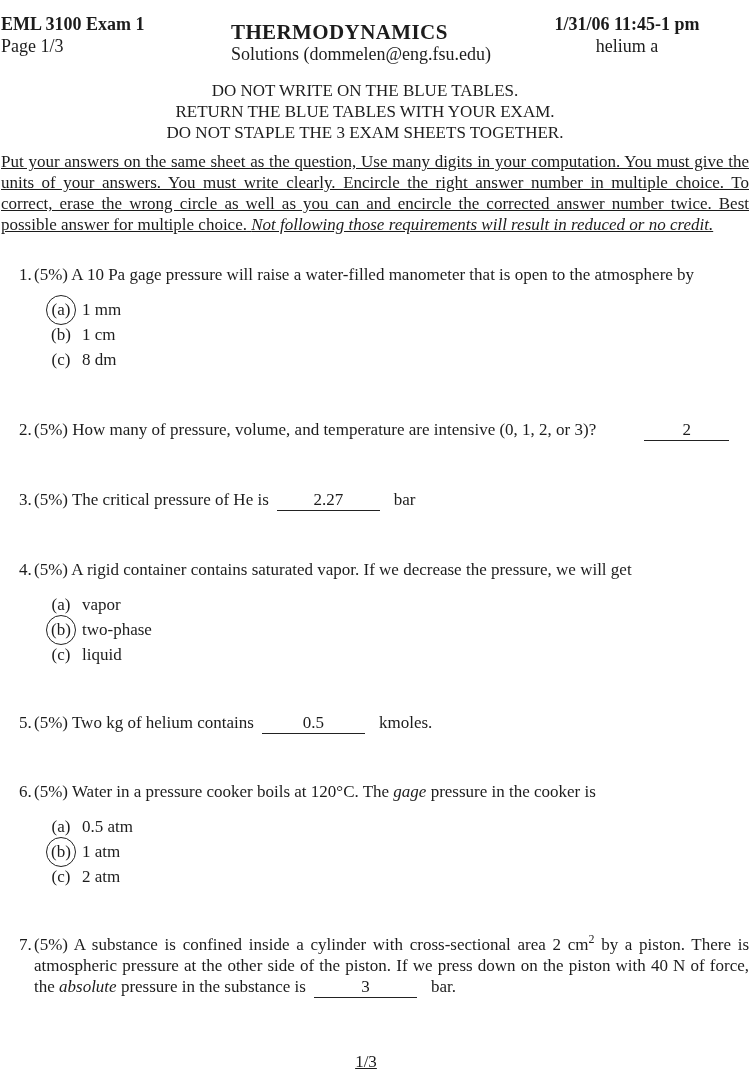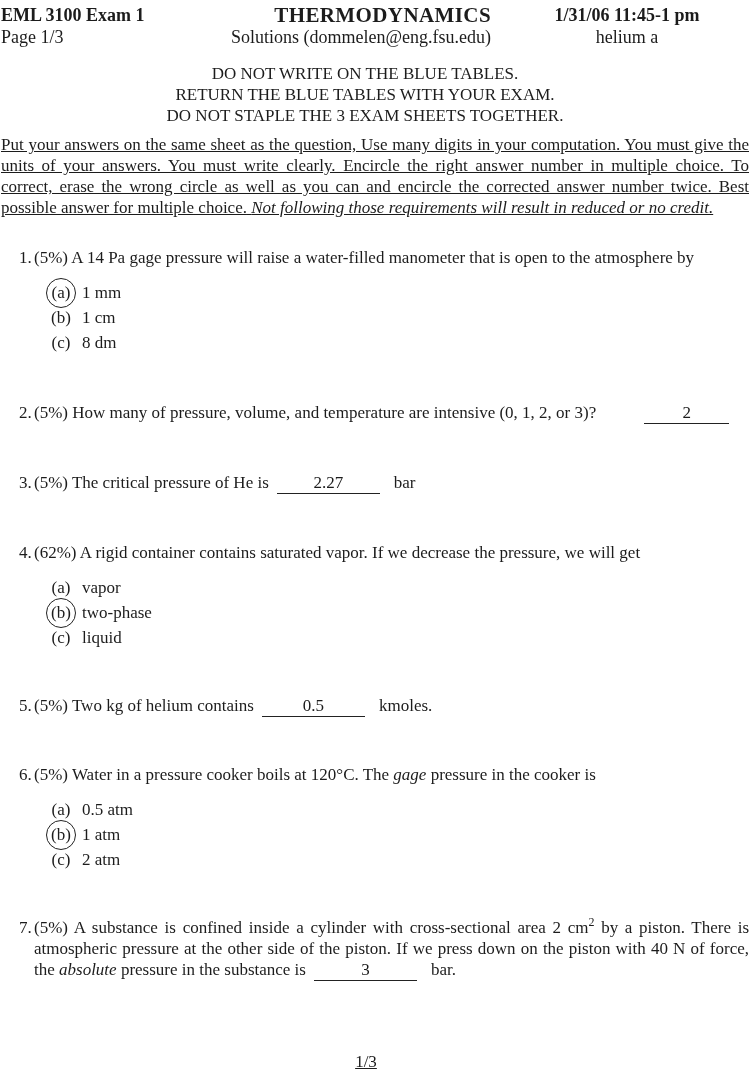--- a/index.html
+++ b/index.html
@@ -6,26 +6,26 @@
   html, body { margin: 0; padding: 0; }
   body {
     width: 750px; height: 1080px;
     background: #ffffff;
     color: #1c1c1c;
     font-family: "Liberation Serif", serif;
     font-size: 17px;
     position: relative;
     overflow: hidden;
   }
-  .page { box-sizing: border-box; width: 750px; padding: 4px 1px 0 1px; }
+  .page { box-sizing: border-box; width: 750px; padding: 13px 1px 0 1px; }
 
   
   .hdr { display: grid; grid-template-columns: 1fr auto 1fr; line-height: 22px; }
   .hdr-left  { text-align: left; }
-  .hdr-center{ text-align: right; transform: translateX(-14px); }
+  .hdr-center{ text-align: left; transform: translateX(-14px); margin-top: 8px; }
   .hdr-right { text-align: center; }
   .h-bold { font-weight: bold; font-size: 18px; }
   .h-reg  { font-size: 18px; }
   .h-title{ font-weight: bold; font-size: 21px; letter-spacing: 0.4px; }
 
   
   .notice { margin-top: 15px; text-align: center; line-height: 21px; transform: translateX(-10px); }
 
   
   .instructions { margin-top: 8px; line-height: 21px; text-align: justify; text-decoration: underline; }
@@ -100,21 +100,21 @@
 
   <div class="instructions">
     <span>Put your answers on the same sheet as the question, Use many digits in your computation. You must give the units of your answers. You must write clearly. Encircle the right answer number in multiple choice. To correct, erase the wrong circle as well as you can and encircle the corrected answer number twice. Best possible answer for multiple choice.</span>
     <span class="it">Not following those requirements will result in reduced or no credit.</span>
   </div>
 
   <div id="questions">
       <div class="q">
         <div class="q-num">1.</div>
         <div class="q-body">
-          <div class="q-text"><span>(5%) A 14 Pa gage pressure will raise a water-filled manometer that is open to the atmosphere by</span></div>
+          <div class="q-text"><span>(5%) A 10 Pa gage pressure will raise a water-filled manometer that is open to the atmosphere by</span></div>
           <div class="options">
             <div class="opt">
               <span class="opt-label circled">(a)</span>
               <span class="opt-text">1 mm</span>
             </div>
             <div class="opt">
               <span class="opt-label">(b)</span>
               <span class="opt-text">1 cm</span>
             </div>
             <div class="opt">
@@ -132,21 +132,21 @@
       </div>
       <div class="q">
         <div class="q-num">3.</div>
         <div class="q-body">
           <div class="q-text"><span>(5%) The critical pressure of He is</span><span class="blank"><span>2.27</span></span><span>bar</span></div>
         </div>
       </div>
       <div class="q">
         <div class="q-num">4.</div>
         <div class="q-body">
-          <div class="q-text"><span>(62%) A rigid container contains saturated vapor. If we decrease the pressure, we will get</span></div>
+          <div class="q-text"><span>(5%) A rigid container contains saturated vapor. If we decrease the pressure, we will get</span></div>
           <div class="options">
             <div class="opt">
               <span class="opt-label">(a)</span>
               <span class="opt-text">vapor</span>
             </div>
             <div class="opt">
               <span class="opt-label circled">(b)</span>
               <span class="opt-text">two-phase</span>
             </div>
             <div class="opt">

